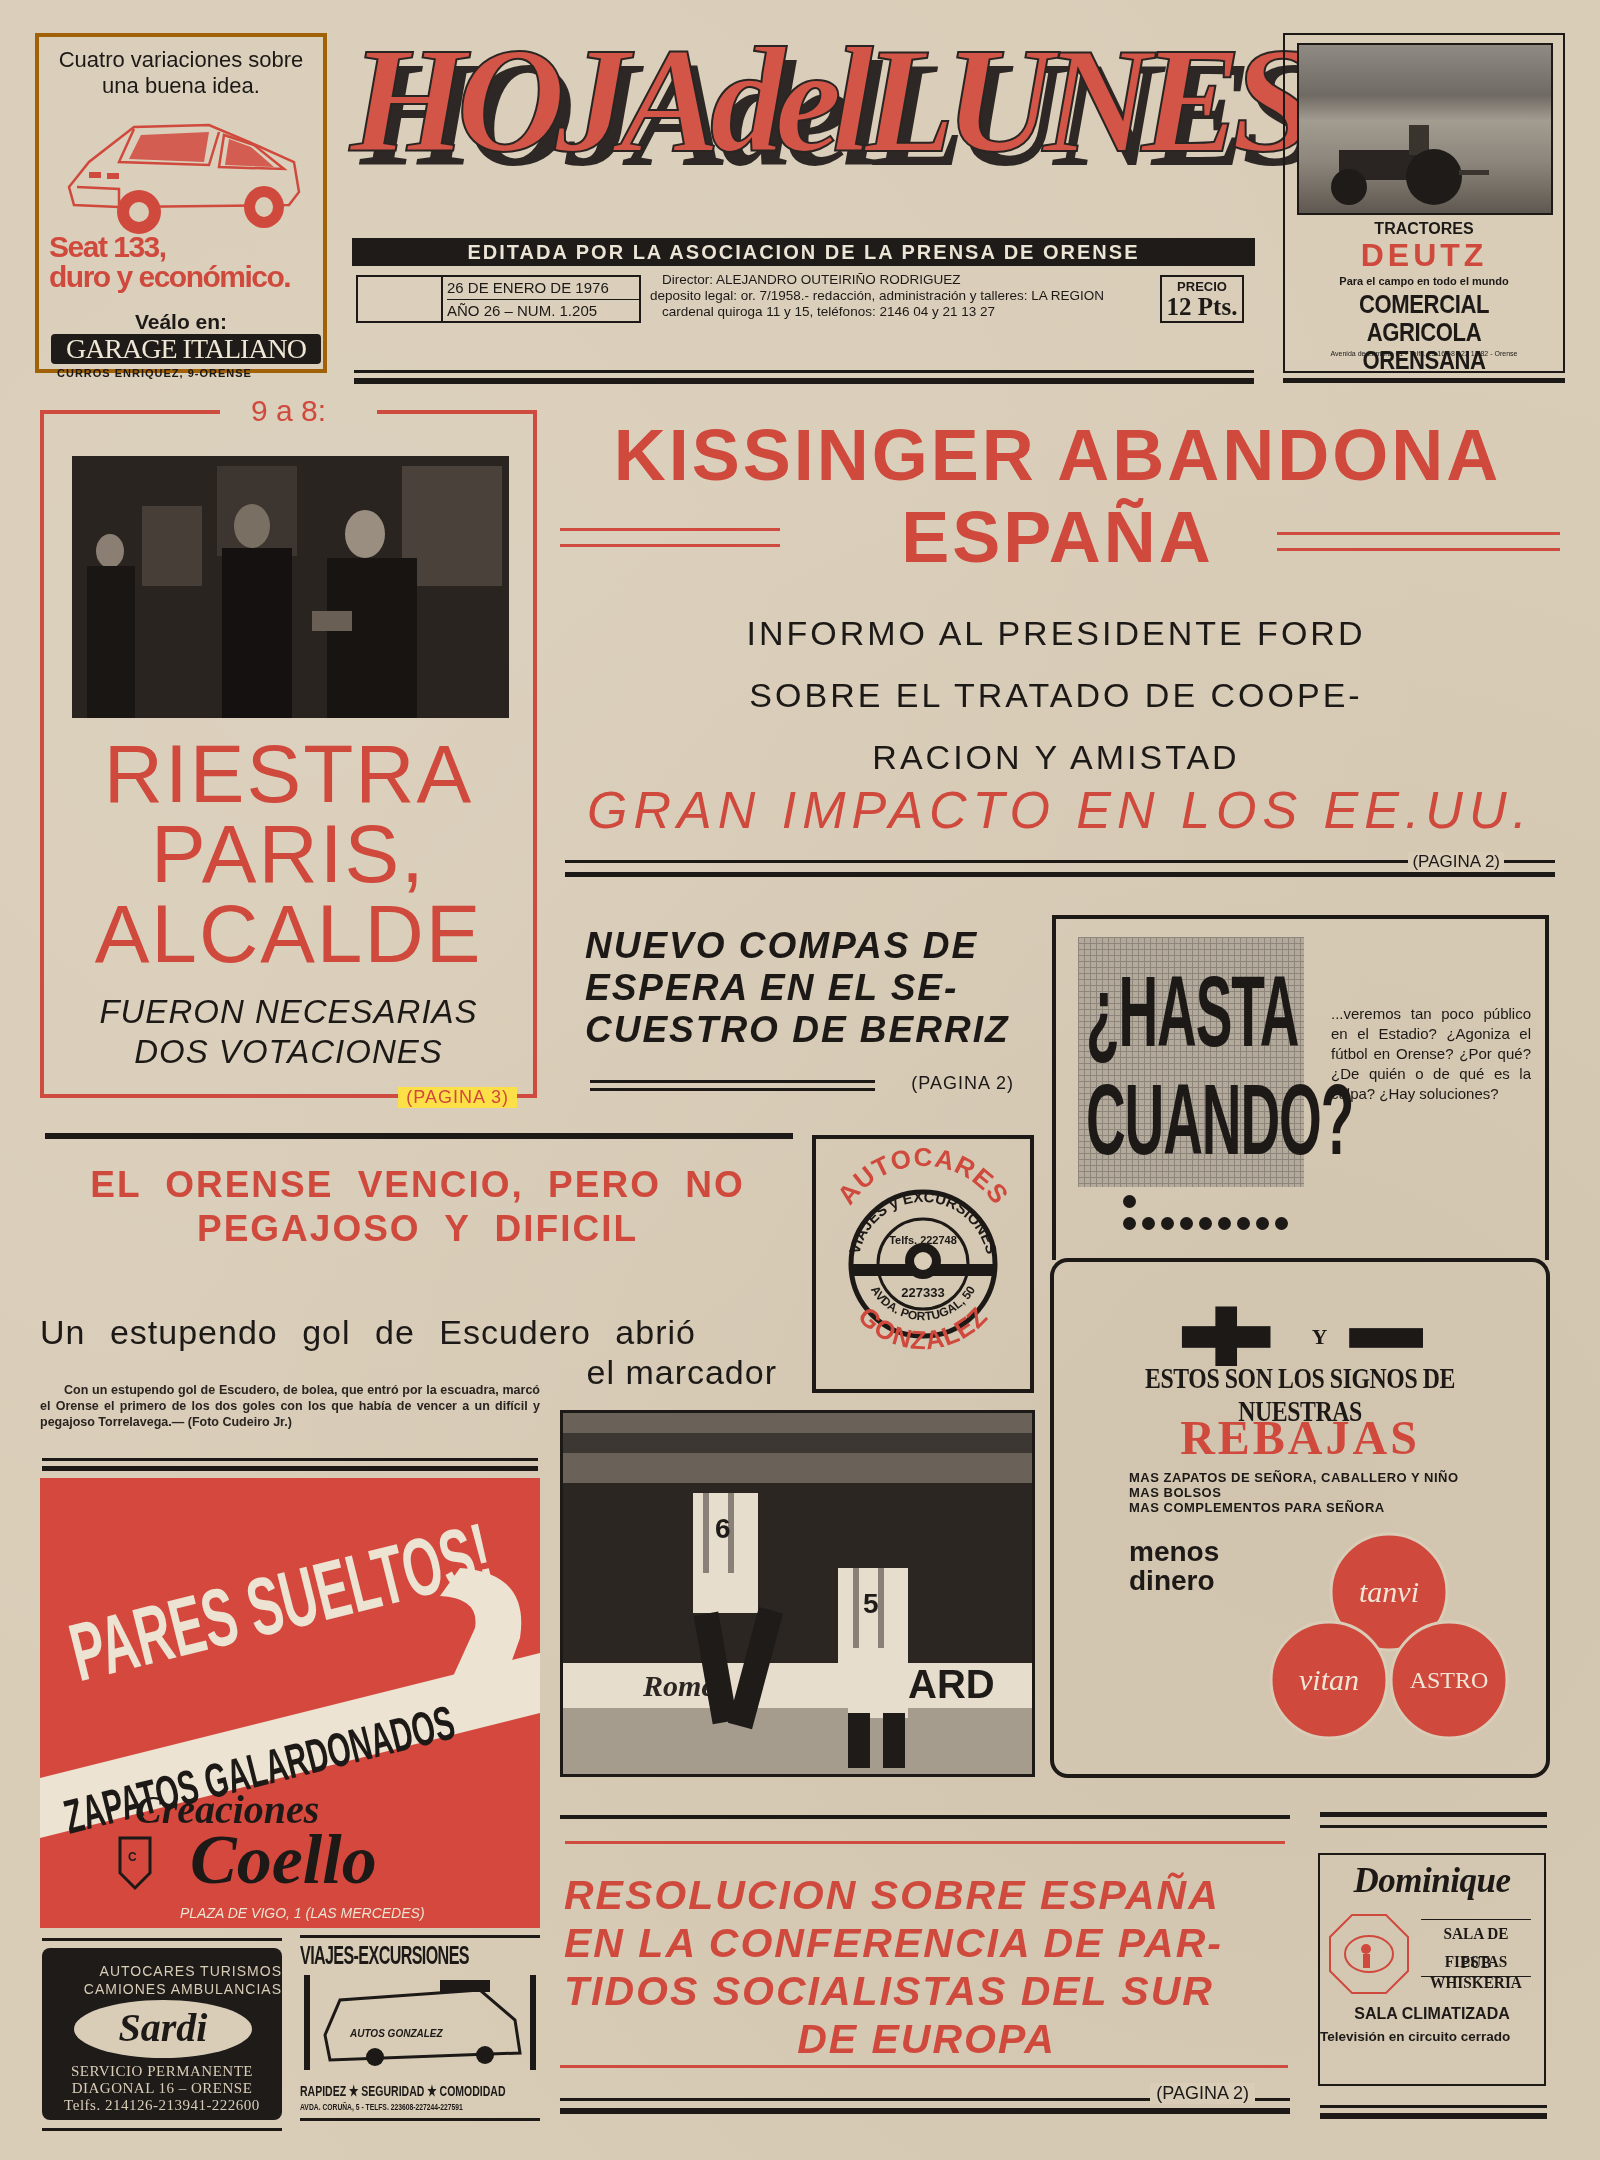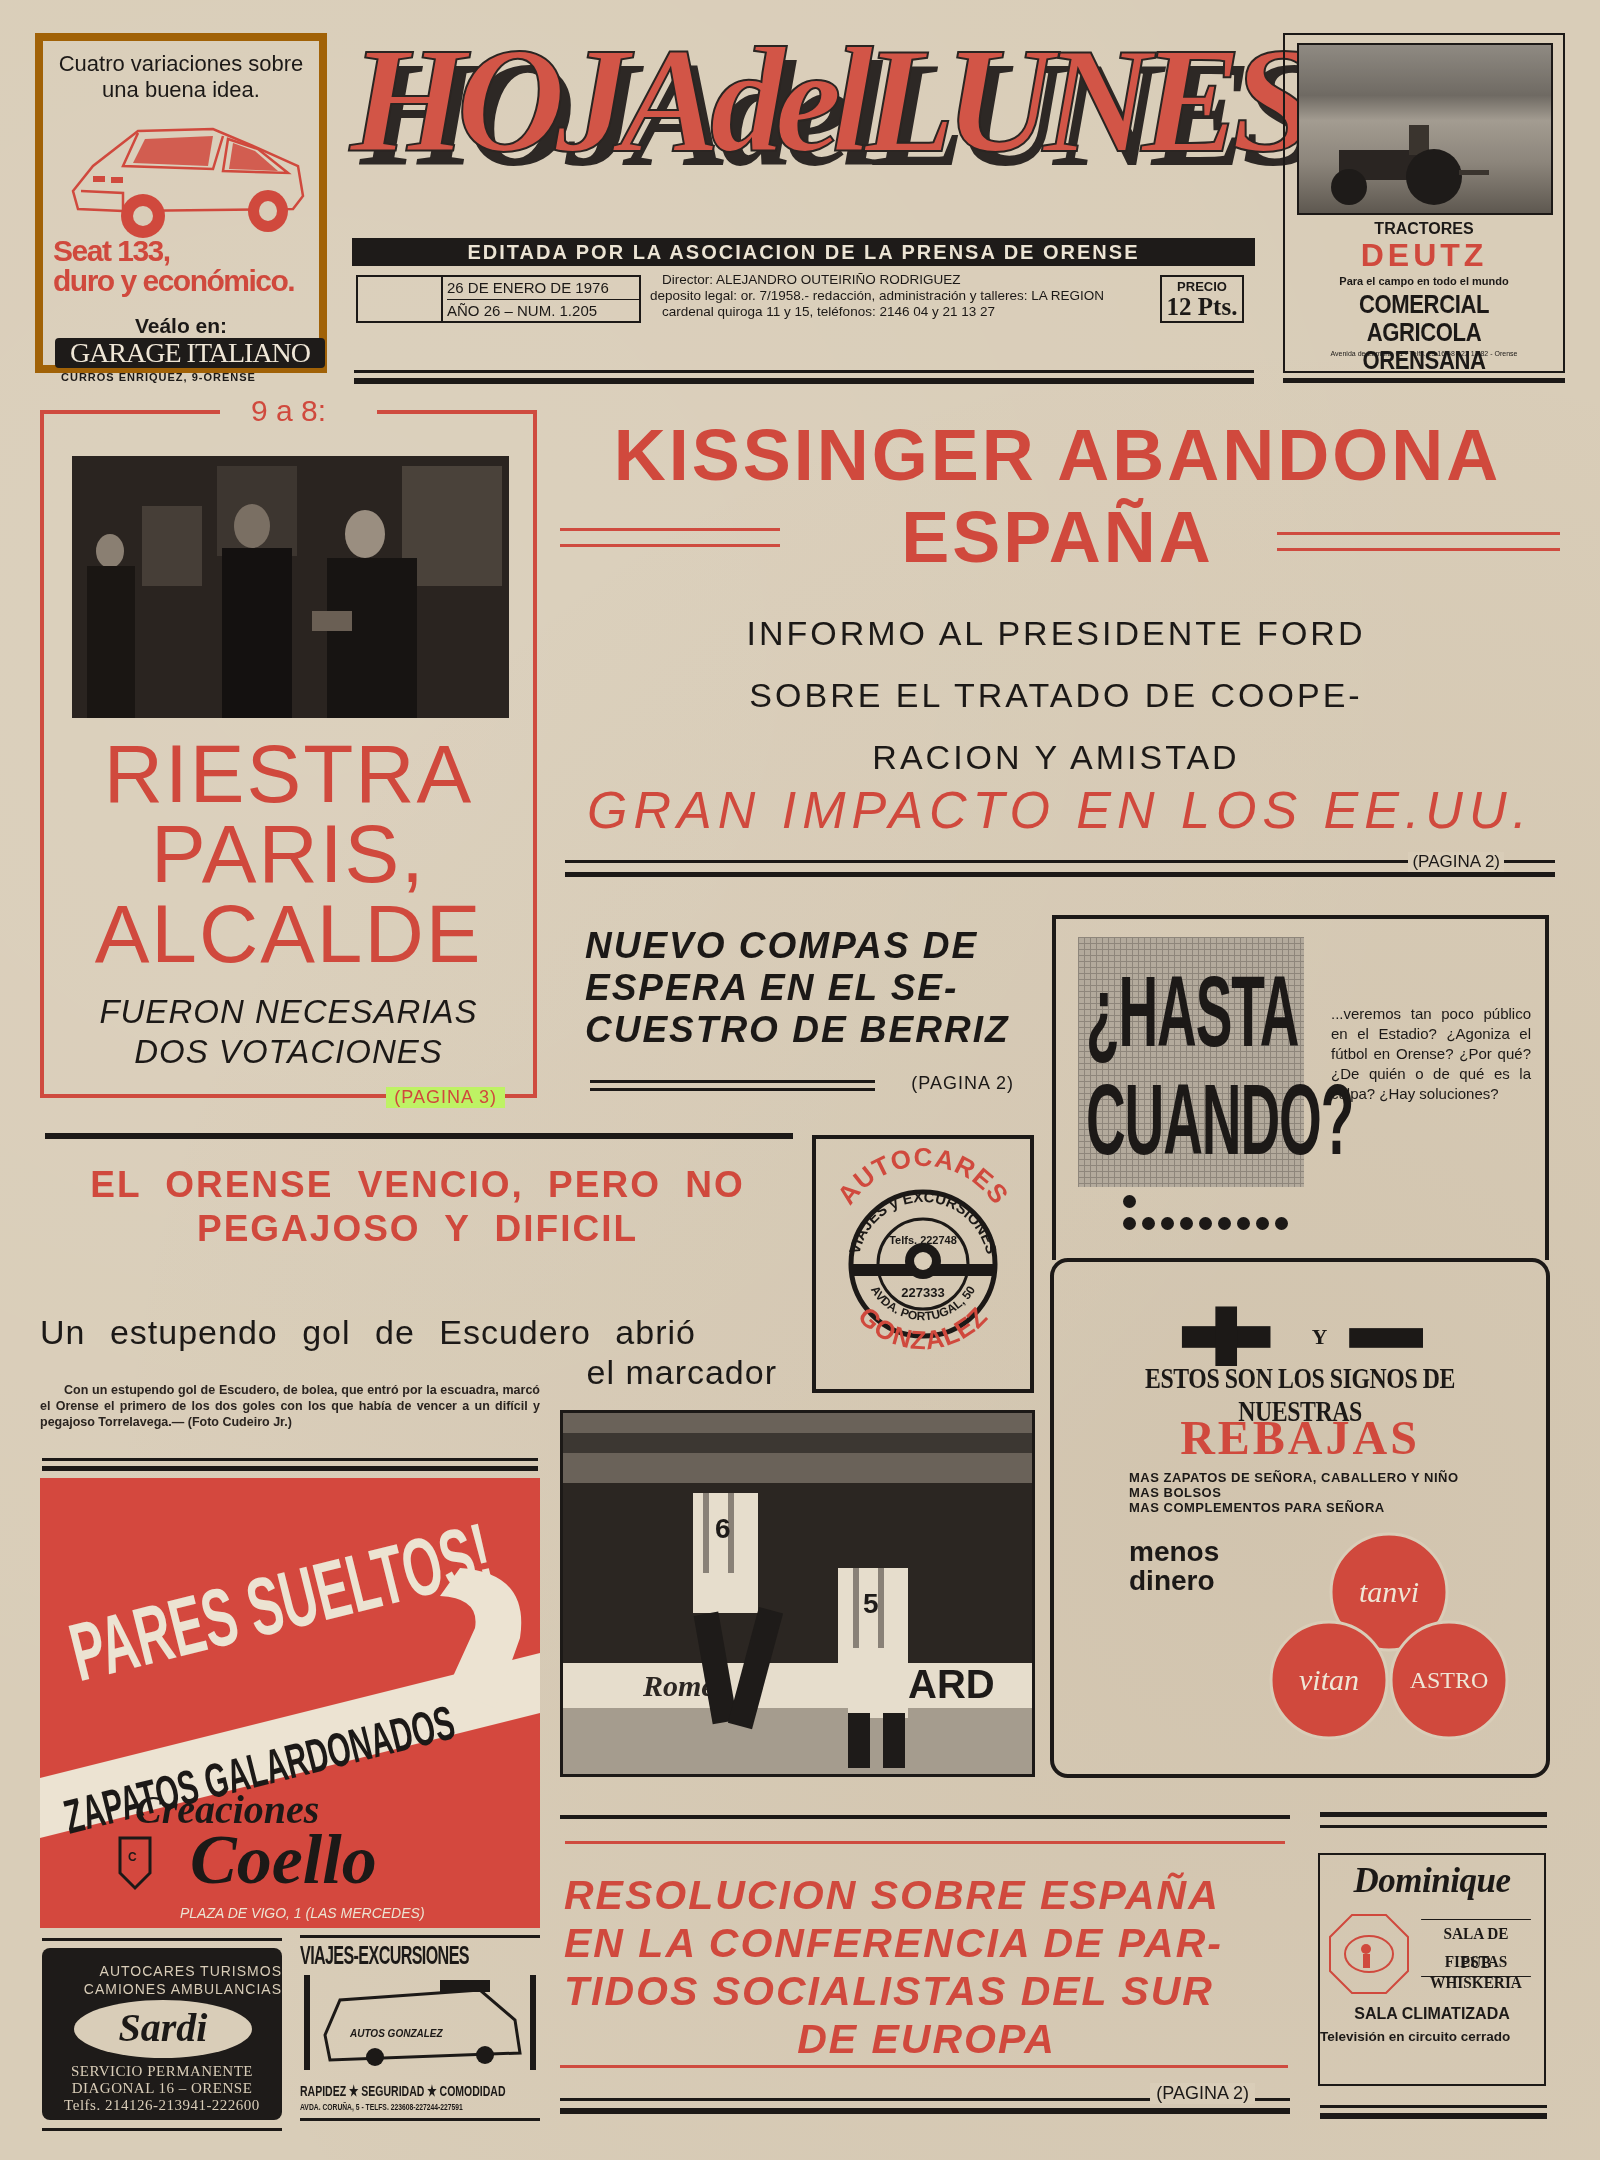--- a/index.html
+++ b/index.html
@@ -5,21 +5,21 @@
   *{box-sizing:border-box;margin:0;padding:0}
   html,body{width:1600px;height:2160px;overflow:hidden}
   body{background:#d9cdb8;position:relative;font-family:"Liberation Sans",sans-serif;color:#1c1917;
     background-image:radial-gradient(circle at 20% 30%,rgba(255,255,255,.08),transparent 60%),radial-gradient(circle at 80% 70%,rgba(120,90,60,.08),transparent 60%)}
   .abs{position:absolute}
   .rule{position:absolute;background:#1c1917}
   .rrule{position:absolute;background:#cf4b3f}
   .photo{background:#2b2622;position:absolute;overflow:hidden}
 
   
-  #seat{left:35px;top:33px;width:292px;height:340px;border:8px solid #a16207}
+  #seat{left:35px;top:33px;width:292px;height:340px;border:4px solid #a16207}
   #seat .l1{position:absolute;top:10px;left:0;width:100%;text-align:center;font-size:22px;line-height:26px;color:#1c1917}
   #seat .car{position:absolute;left:20px;top:70px;width:250px;height:130px}
   #seat .slogan{position:absolute;left:10px;top:195px;font-size:30px;font-weight:bold;line-height:30px;color:#d0493d;letter-spacing:-1.5px}
   #seat .vealo{position:absolute;top:273px;width:100%;text-align:center;font-size:21px;font-weight:bold}
   #seat .garage{position:absolute;left:12px;top:297px;width:270px;height:30px;background:#1e1b19;color:#efe6d6;font-family:"Liberation Serif",serif;font-size:28px;line-height:30px;text-align:center;border-radius:4px;letter-spacing:-1px}
   #seat .addr{position:absolute;left:18px;top:330px;font-size:11px;font-weight:bold;letter-spacing:1px}
 
   
   #logo{left:350px;top:25px;width:905px;height:160px}
   #logo .txt{position:absolute;left:0;top:0;width:100%;text-align:center;font-family:"Liberation Serif",serif;font-style:italic;font-weight:bold;font-size:150px;line-height:150px;letter-spacing:-10px;color:#d25547;-webkit-text-stroke:2px #2a2522;text-shadow:10px 14px 0 #2d2825}
@@ -44,21 +44,21 @@
   #deutz .t5{position:absolute;top:315px;width:100%;text-align:center;font-size:7px}
 
   
   #riestra{left:40px;top:414px;width:497px;height:684px;border:4px solid #cf4b3f;border-top:none}
   #riestra .topl{position:absolute;left:-4px;top:-4px;width:180px;height:4px;background:#cf4b3f}
   #riestra .topr{position:absolute;right:-4px;top:-4px;width:160px;height:4px;background:#cf4b3f}
   #riestra .kick{position:absolute;top:-20px;left:0;width:100%;text-align:center;font-size:30px;color:#d0493d}
   #riestra .pic{left:28px;top:42px;width:437px;height:262px}
   #riestra .h{position:absolute;top:320px;width:100%;text-align:center;font-size:82px;line-height:80px;color:#d0493d;letter-spacing:2px}
   #riestra .sub{position:absolute;top:578px;width:100%;text-align:center;font-size:33px;font-style:italic;line-height:40px;letter-spacing:1px}
-  #riestra .pg{position:absolute;right:28px;bottom:-14px;background:#bef264;padding:0 8px;font-size:18px;color:#d0493d;letter-spacing:1px}
+  #riestra .pg{position:absolute;right:16px;bottom:-14px;background:#fde047;padding:0 8px;font-size:18px;color:#d0493d;letter-spacing:1px}
 
   
   #kiss{left:555px;top:410px;width:1005px;height:470px}
   #kiss .h1{position:absolute;top:6px;width:100%;text-align:center;font-size:72px;font-weight:bold;color:#d0493d;letter-spacing:3px;line-height:78px}
   #kiss .h2{position:absolute;top:88px;width:100%;text-align:center;font-size:72px;font-weight:bold;color:#d0493d;letter-spacing:3px;line-height:78px}
   #kiss .sub{position:absolute;top:192px;left:16px;width:970px;text-align:center;font-size:34px;line-height:62px;letter-spacing:3px}
   #kiss .imp{position:absolute;top:370px;left:20px;width:970px;text-align:center;font-size:52px;font-style:italic;color:#d0493d;letter-spacing:6px}
   #kiss .pg{position:absolute;right:56px;top:442px;font-size:17px;background:#d9cdb8;padding:0 4px}
 
   

